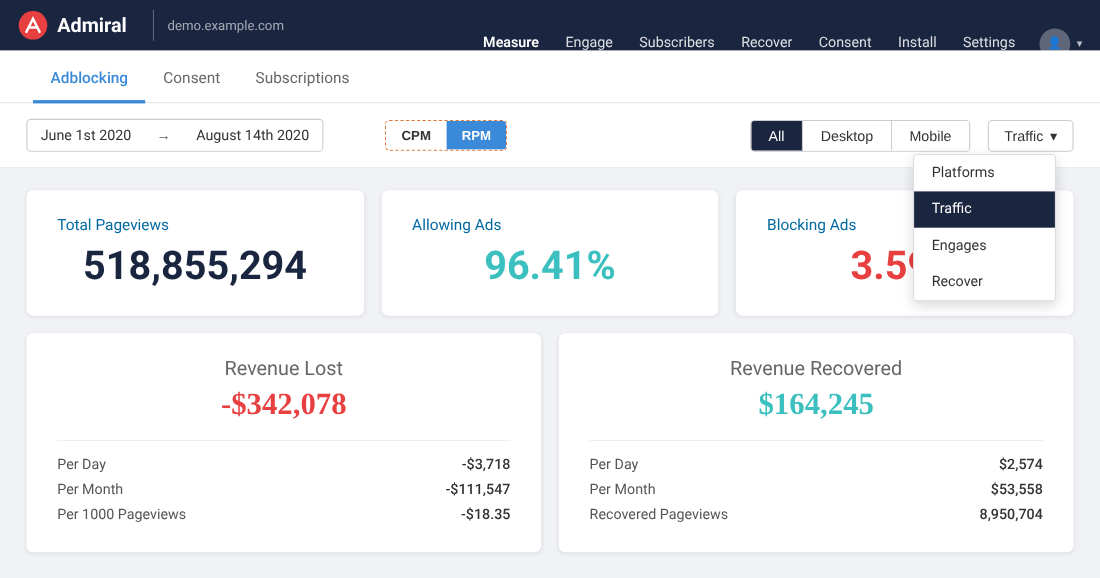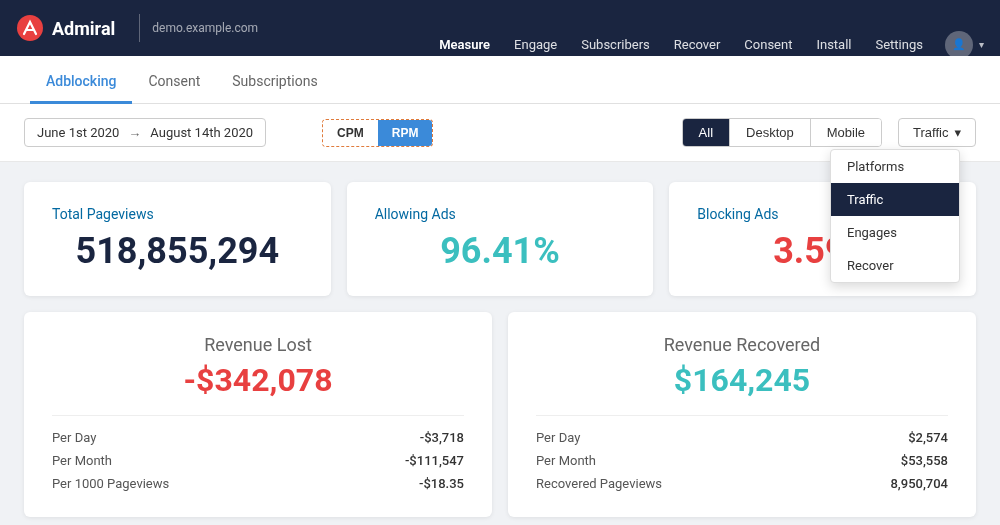--- a/index.html
+++ b/index.html
@@ -1,21 +1,21 @@
 <!DOCTYPE html>
 <html><head>
   <meta charset="utf-8">
   <style>
     * { box-sizing: border-box; margin: 0; padding: 0; }
     body { font-family: -apple-system, BlinkMacSystemFont, 'Segoe UI', Roboto, sans-serif; background: #f0f2f5; }
 
     
     .navbar {
       background: #1a2540;
-      height: 56px;
+      height: 46px;
       display: flex;
       align-items: center;
       padding: 0 16px;
       gap: 0;
     }
     .nav-logo {
       display: flex;
       align-items: center;
       gap: 8px;
       color: white;
@@ -99,21 +99,21 @@
       background: white;
       padding: 14px 24px;
       display: flex;
       align-items: center;
       gap: 16px;
       border-bottom: 1px solid #e8e8e8;
     }
     .date-range {
       display: flex;
       align-items: center;
-      gap: 9px;
+      gap: 23px;
       border: 1px solid #ccc;
       border-radius: 4px;
       padding: 6px 12px;
       font-size: 13px;
       color: #333;
       background: white;
       cursor: pointer;
     }
     .date-arrow { color: #666; }
     .cpm-rpm-toggle {
@@ -243,24 +243,25 @@
       padding: 22px 28px;
       box-shadow: 0 1px 4px rgba(0,0,0,0.08);
     }
     .rev-title {
       font-size: 18px;
       color: #666;
       text-align: center;
       margin-bottom: 6px;
     }
     .rev-value {
-      font-size: 32px;
+      font-size: 28px;
       font-weight: 700;
       text-align: center;
       margin-bottom: 16px;
+      font-family: Liberation Serif, serif;
     }
     .rev-value.red { color: #e84040; }
     .rev-value.teal { color: #3bbfbf; }
     .rev-divider {
       border: none;
       border-top: 1px solid #eee;
       margin-bottom: 10px;
     }
     .rev-row {
       display: flex;

